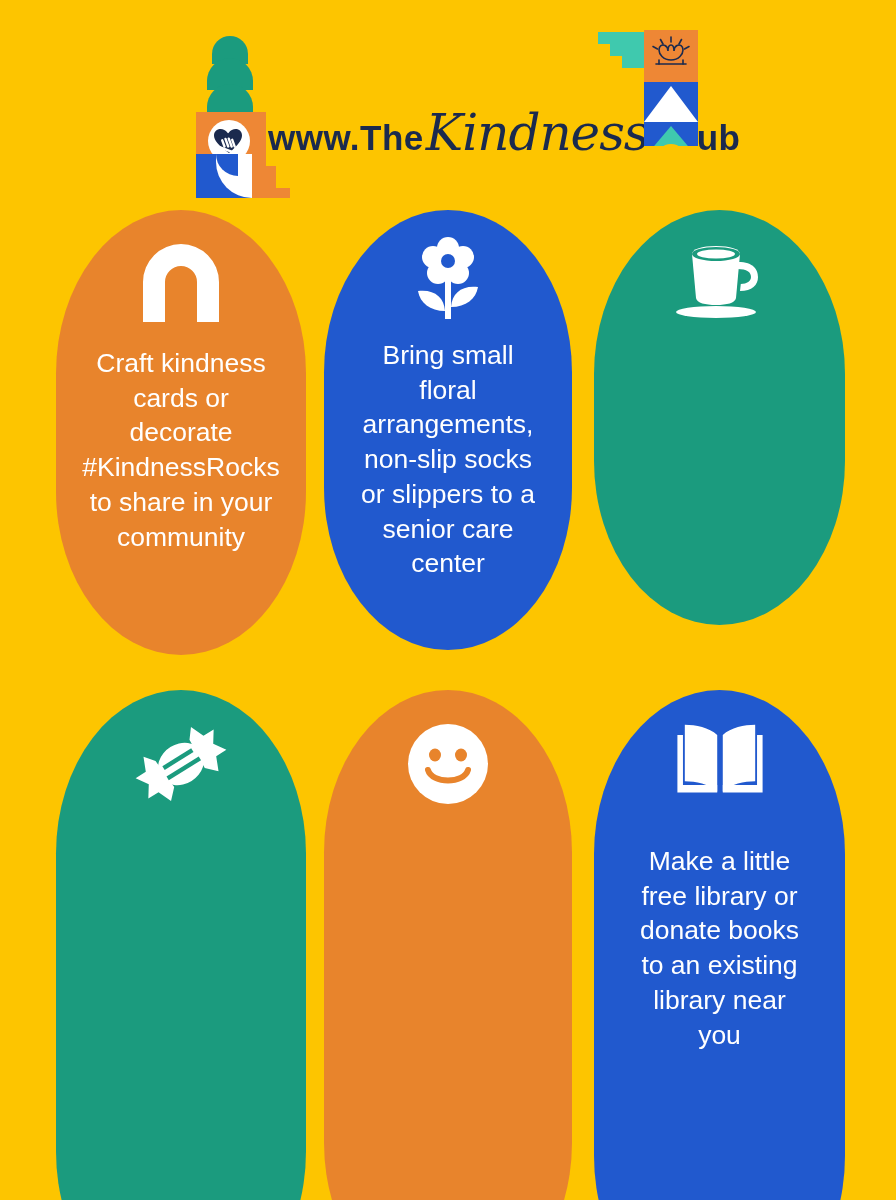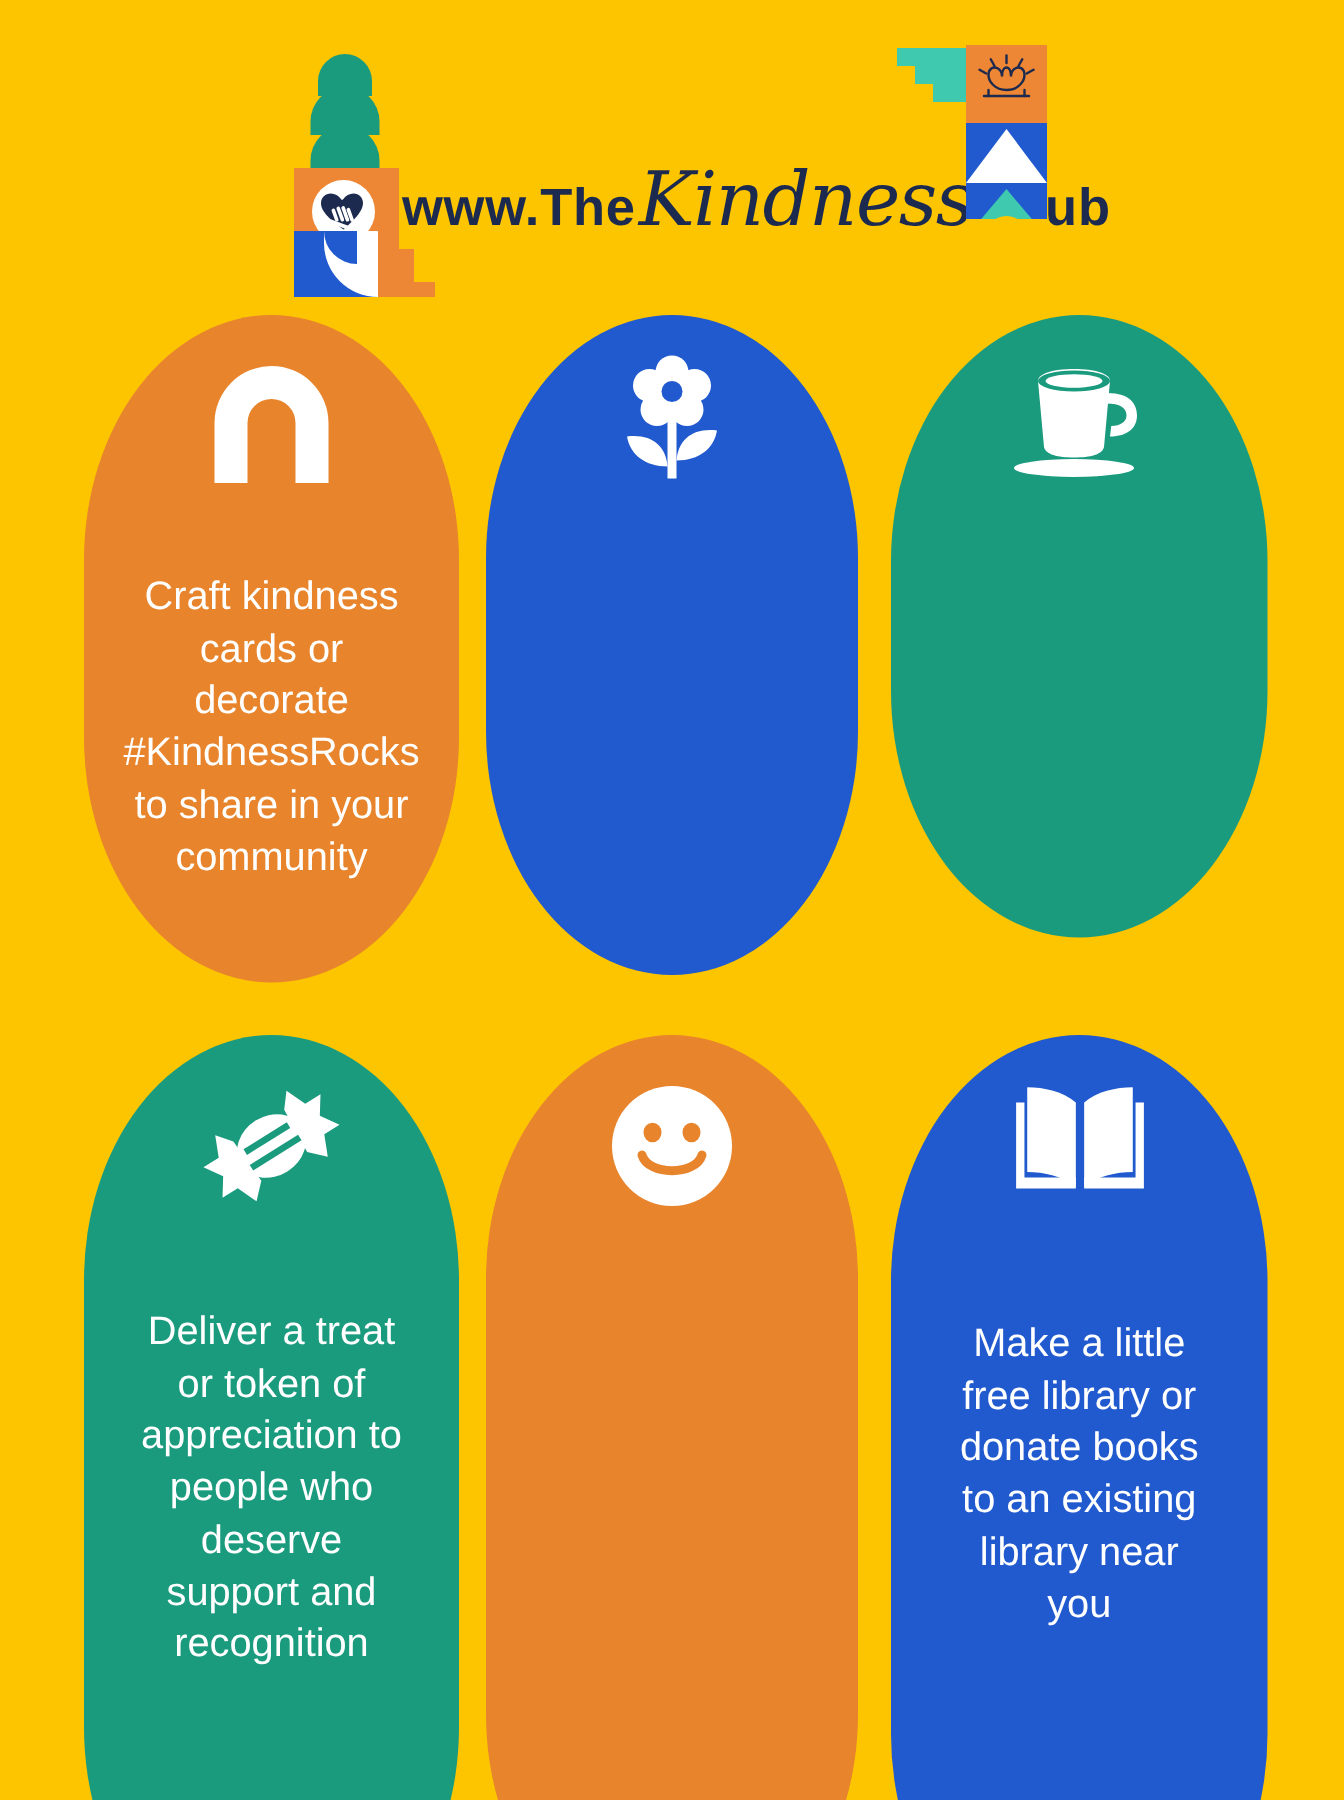--- a/index.html
+++ b/index.html
@@ -118,21 +118,20 @@
     height: 1015px;
   }
   .card {
     position: absolute;
     border-radius: 130px / 170px;
     box-sizing: border-box;
     display: flex;
     flex-direction: column;
     align-items: center;
     overflow: hidden;
-    gap: 34px;
   }
   .card-icon {
     width: 100px;
     height: 92px;
     flex: none;
     display: flex;
     align-items: center;
     justify-content: center;
   }
   .card-icon svg { display: block; }
@@ -261,20 +260,27 @@
           <circle cx="38" cy="40" r="11"></circle>
           <circle cx="58" cy="40" r="11"></circle>
           <circle cx="48" cy="28" r="16"></circle>
         </g>
         <circle cx="48" cy="28" r="7" fill="#2159CE"></circle>
         <rect x="45" y="42" width="6" height="44" fill="#FFFFFF"></rect>
         <path d="M45 78 C30 78 20 70 18 58 C34 56 44 64 45 78 Z" fill="#FFFFFF"></path>
         <path d="M51 74 C66 74 76 66 78 54 C62 52 52 60 51 74 Z" fill="#FFFFFF"></path>
       </svg>
     </div>
+    <div class="card-text">Bring small
+floral
+arrangements,
+non-slip socks
+or slippers to a
+senior care
+center</div>
   </div>
 
   <div class="card" id="card-3">
     <div class="card-icon">
       <svg width="100" height="80" viewBox="0 0 100 80">
         <g fill="#FFFFFF">
           <path d="M22 14 C22 9 32 6 46 6 C60 6 70 9 70 14 L66 58 C65 63 57 65 46 65 C35 65 27 63 26 58 Z"></path>
           <ellipse cx="46" cy="14" rx="24" ry="7" fill="#1B9B7E"></ellipse>
           <ellipse cx="46" cy="14" rx="19" ry="4.5" fill="#FFFFFF"></ellipse>
           <path d="M68 22 C84 22 88 30 88 37 C88 45 82 51 70 51 L70.8 44 C77 44 81 41 81 37 C81 32 77 29 67.4 29 Z"></path>
@@ -291,27 +297,20 @@
           <path d="M30 30 L22 20 L16 34 L4 34 L12 46 L4 58 L16 58 L22 72 L32 62 Z"></path>
           <path d="M70 30 L78 20 L84 34 L96 34 L88 46 L96 58 L84 58 L78 72 L68 62 Z"></path>
           <ellipse cx="50" cy="46" rx="24" ry="20"></ellipse>
         </g>
         <g fill="#1B9B7E" transform="rotate(-32 50 46)">
           <rect x="33" y="38" width="34" height="4.4"></rect>
           <rect x="31" y="49" width="38" height="4.4"></rect>
         </g>
       </svg>
     </div>
-    <div class="card-text">Deliver a treat
-or token of
-appreciation to
-people who
-deserve
-support and
-recognition</div>
   </div>
 
   <div class="card" id="card-5">
     <div class="card-icon">
       <svg width="88" height="88" viewBox="0 0 88 88">
         <circle cx="44" cy="44" r="40" fill="#FFFFFF"></circle>
         <ellipse cx="31" cy="35" rx="6" ry="6.5" fill="#E8842C"></ellipse>
         <ellipse cx="57" cy="35" rx="6" ry="6.5" fill="#E8842C"></ellipse>
         <path d="M24 50 C28 64 60 64 64 50" stroke="#E8842C" stroke-width="6" fill="none" stroke-linecap="round"></path>
       </svg>

